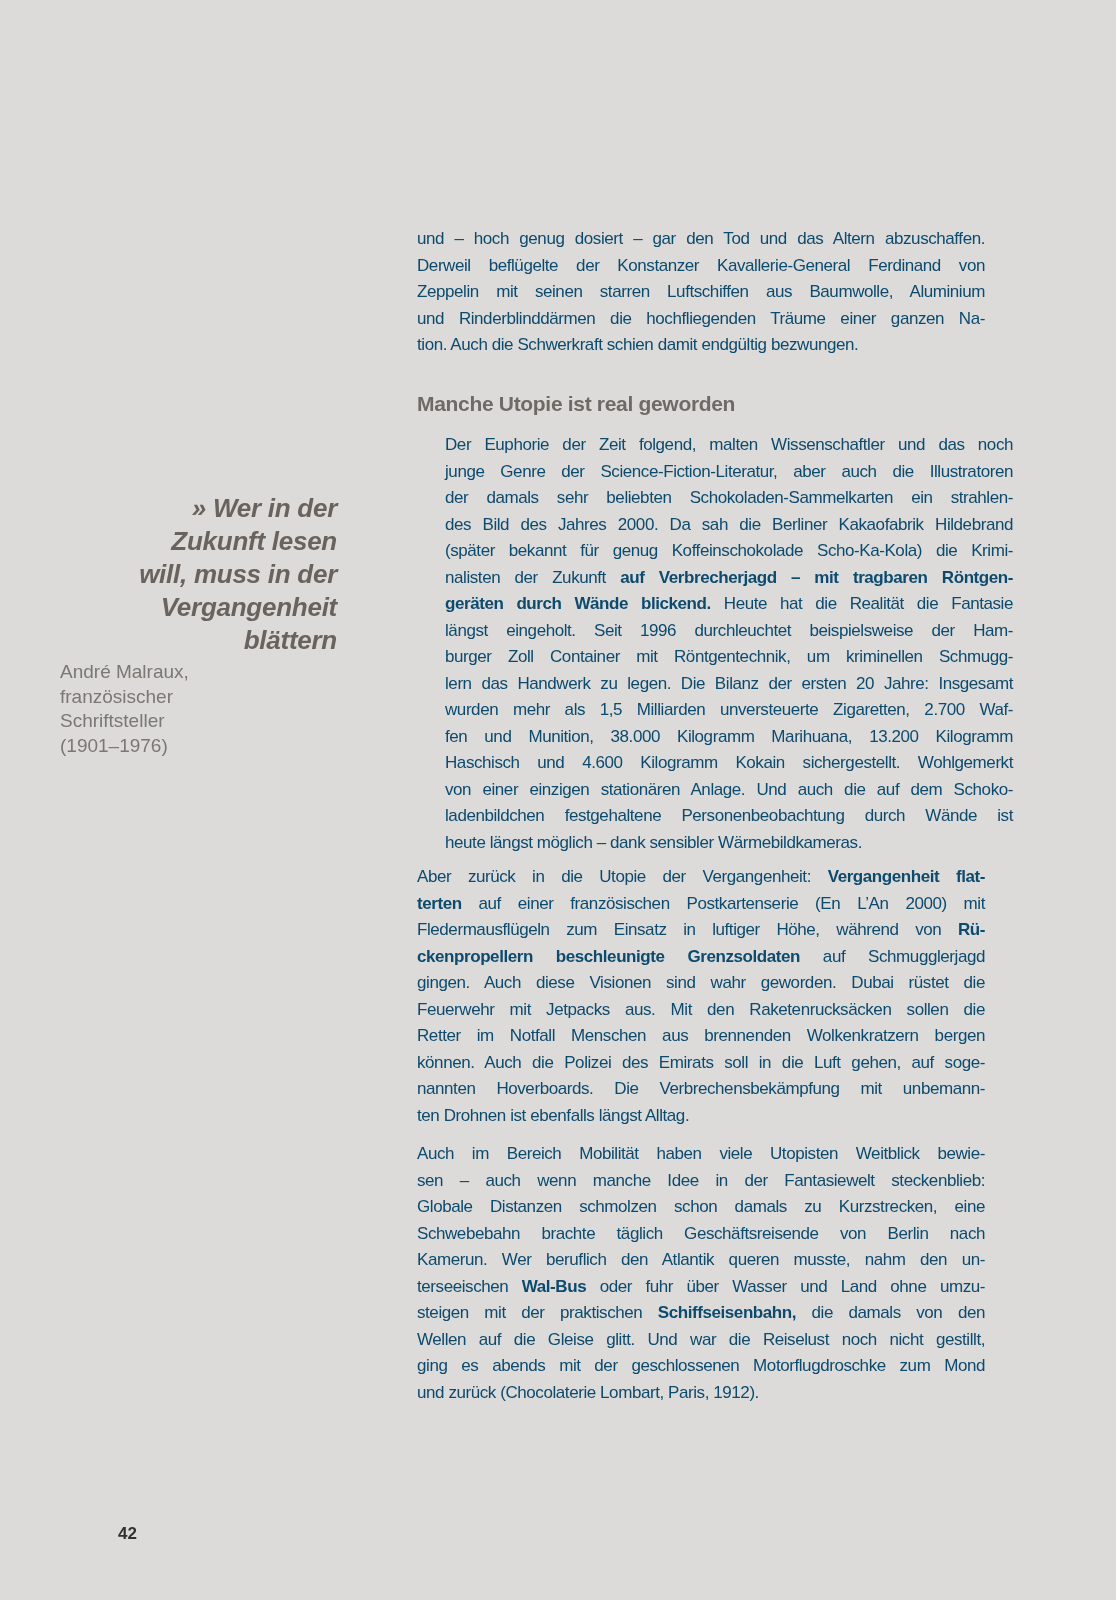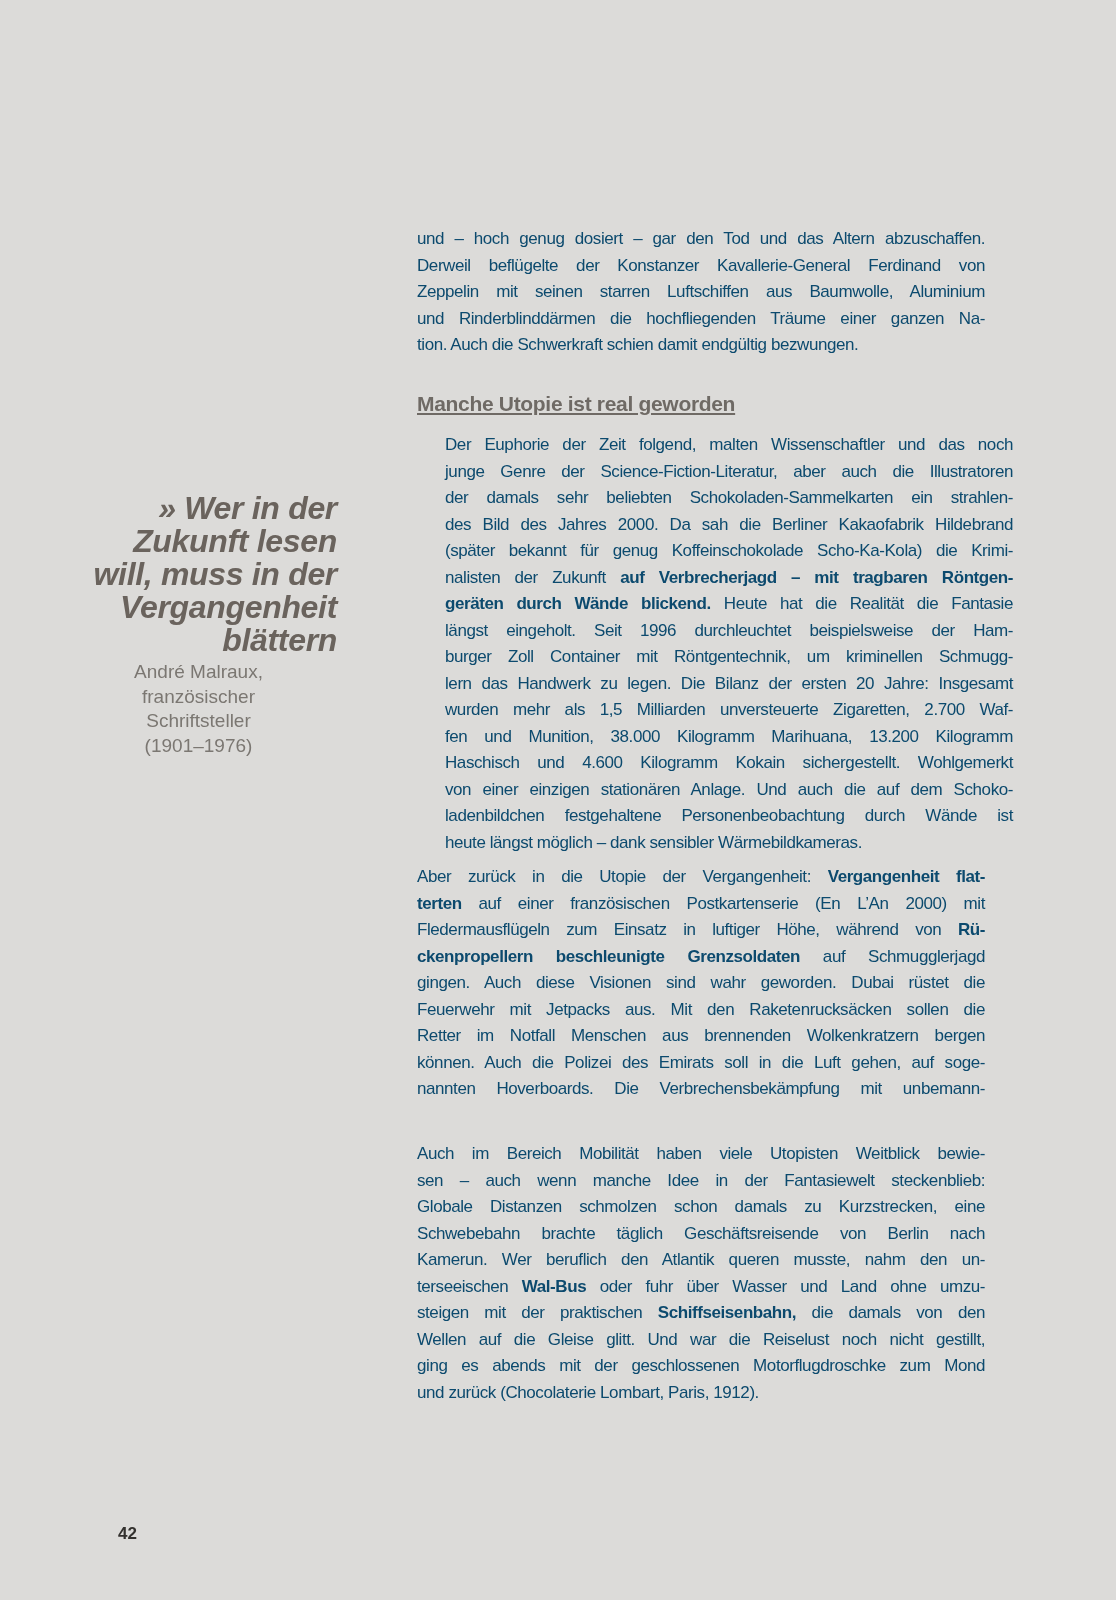--- a/index.html
+++ b/index.html
@@ -32,28 +32,28 @@
     letter-spacing:-0.015em;
     color:#6f6a65;
   }
   .para-2 { top:432px;margin-left:28px; }
   .para-3 { top:864px; }
   .para-4 { top:1141px; }
   .pull-quote {
     position:absolute; left:60px; top:492px; width:277px;
     text-align:right;
     font-style:italic; font-weight:bold;
-    font-size:32px; line-height:33px;
+    font-size:26px; line-height:33px;
     letter-spacing:-0.01em;
     color:#6a635d;
     white-space:pre-line;
   }
   .pull-quote-attribution {
     position:absolute; left:60px; top:660px; width:277px;
-    text-align:center;
+    text-align:left;
     font-size:19px; line-height:24.5px;
     color:#7b7772;
     white-space:pre-line;
   }
   .page-number {
     position:absolute; left:118px; top:1524px;
     font-weight:bold; font-size:17px;
     color:#33312e;
   }
 </style>
@@ -74,21 +74,21 @@
 (1901–1976)</div>
 
   <div class="main-col para-1" style="position:absolute;">
       <div class="tline"><span>und – hoch genug dosiert – gar den Tod und das Altern abzuschaffen.</span></div>
       <div class="tline"><span>Derweil beflügelte der Konstanzer Kavallerie-General Ferdinand von</span></div>
       <div class="tline"><span>Zeppelin mit seinen starren Luftschiffen aus Baumwolle, Aluminium</span></div>
       <div class="tline"><span>und Rinderblinddärmen die hochfliegenden Träume einer ganzen Na-</span></div>
       <div class="tline tline-last"><span>tion. Auch die Schwerkraft schien damit endgültig bezwungen.</span></div>
     </div>
 
-  <h2 class="section-heading" style="margin:0;text-decoration:underline;">Manche Utopie ist real geworden</h2>
+  <h2 class="section-heading" style="margin:0;">Manche Utopie ist real geworden</h2>
 
   <div class="main-col para-2" style="position:absolute;">
       <div class="tline"><span>Der Euphorie der Zeit folgend, malten Wissenschaftler und das noch</span></div>
       <div class="tline"><span>junge Genre der Science-Fiction-Literatur, aber auch die Illustratoren</span></div>
       <div class="tline"><span>der damals sehr beliebten Schokoladen-Sammelkarten ein strahlen-</span></div>
       <div class="tline"><span>des Bild des Jahres 2000. Da sah die Berliner Kakaofabrik Hildebrand</span></div>
       <div class="tline"><span>(später bekannt für genug Koffeinschokolade Scho-Ka-Kola) die Krimi-</span></div>
       <div class="tline"><span>nalisten der Zukunft </span><span class="b">auf Verbrecherjagd – mit tragbaren Röntgen-</span></div>
       <div class="tline"><span class="b">geräten durch Wände blickend.</span><span> Heute hat die Realität die Fantasie</span></div>
       <div class="tline"><span>längst eingeholt. Seit 1996 durchleuchtet beispielsweise der Ham-</span></div>
@@ -105,20 +105,21 @@
   <div class="main-col para-3" style="position:absolute;">
       <div class="tline"><span>Aber zurück in die Utopie der Vergangenheit: </span><span class="b">Vergangenheit flat-</span></div>
       <div class="tline"><span class="b">terten</span><span> auf einer französischen Postkartenserie (En L’An 2000) mit</span></div>
       <div class="tline"><span>Fledermausflügeln zum Einsatz in luftiger Höhe, während von </span><span class="b">Rü-</span></div>
       <div class="tline"><span class="b">ckenpropellern beschleunigte Grenzsoldaten</span><span> auf Schmugglerjagd</span></div>
       <div class="tline"><span>gingen. Auch diese Visionen sind wahr geworden. Dubai rüstet die</span></div>
       <div class="tline"><span>Feuerwehr mit Jetpacks aus. Mit den Raketenrucksäcken sollen die</span></div>
       <div class="tline"><span>Retter im Notfall Menschen aus brennenden Wolkenkratzern bergen</span></div>
       <div class="tline"><span>können. Auch die Polizei des Emirats soll in die Luft gehen, auf soge-</span></div>
       <div class="tline"><span>nannten Hoverboards. Die Verbrechensbekämpfung mit unbemann-</span></div>
+      <div class="tline tline-last"><span>ten Drohnen ist ebenfalls längst Alltag.</span></div>
     </div>
 
   <div class="main-col para-4" style="position:absolute;">
       <div class="tline"><span>Auch im Bereich Mobilität haben viele Utopisten Weitblick bewie-</span></div>
       <div class="tline"><span>sen – auch wenn manche Idee in der Fantasiewelt steckenblieb:</span></div>
       <div class="tline"><span>Globale Distanzen schmolzen schon damals zu Kurzstrecken, eine</span></div>
       <div class="tline"><span>Schwebebahn brachte täglich Geschäftsreisende von Berlin nach</span></div>
       <div class="tline"><span>Kamerun. Wer beruflich den Atlantik queren musste, nahm den un-</span></div>
       <div class="tline"><span>terseeischen </span><span class="b">Wal-Bus</span><span> oder fuhr über Wasser und Land ohne umzu-</span></div>
       <div class="tline"><span>steigen mit der praktischen </span><span class="b">Schiffseisenbahn,</span><span> die damals von den</span></div>

